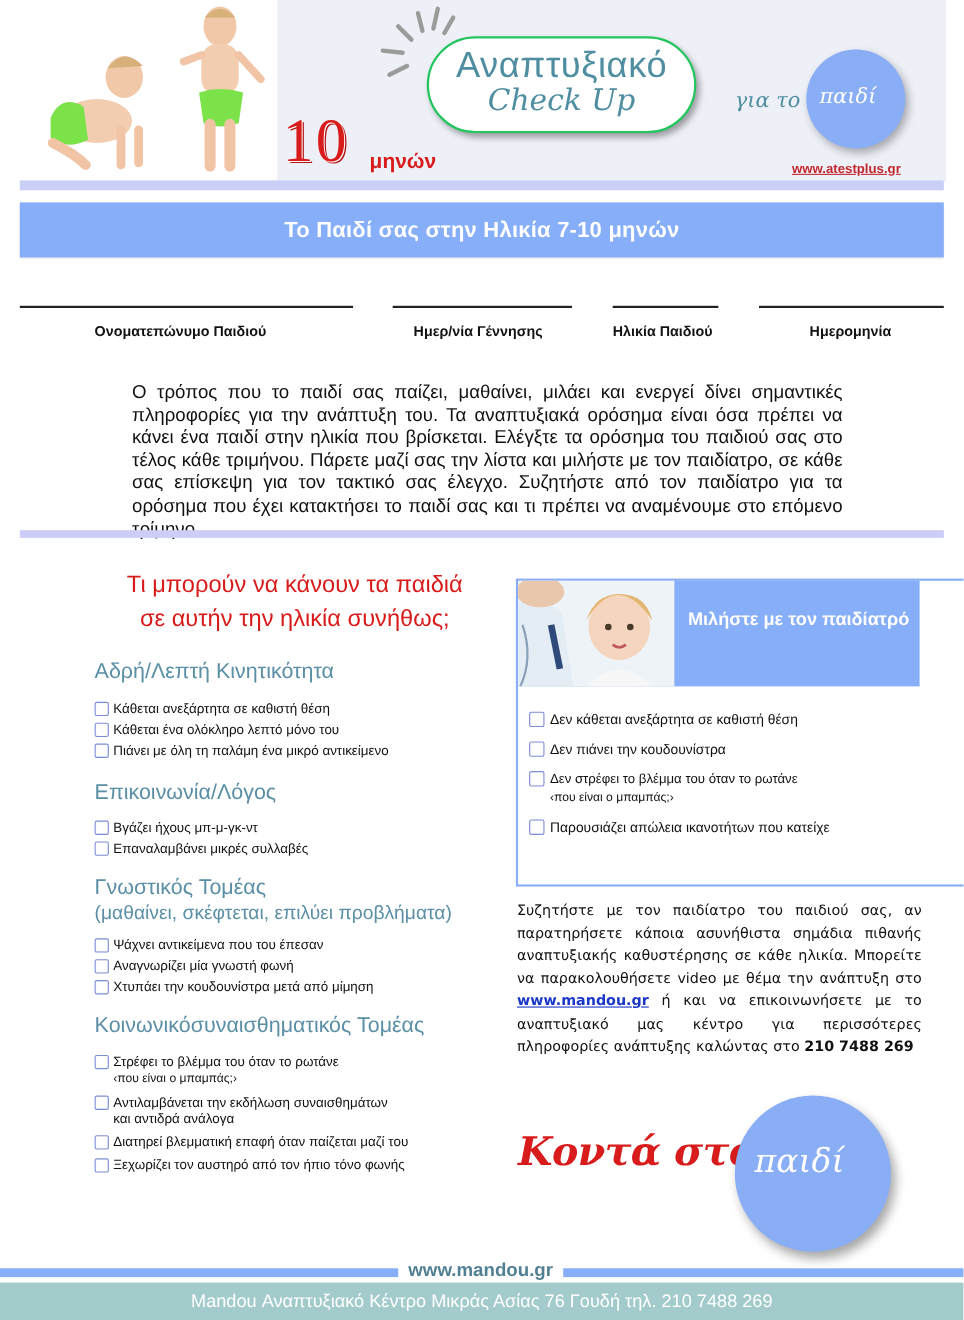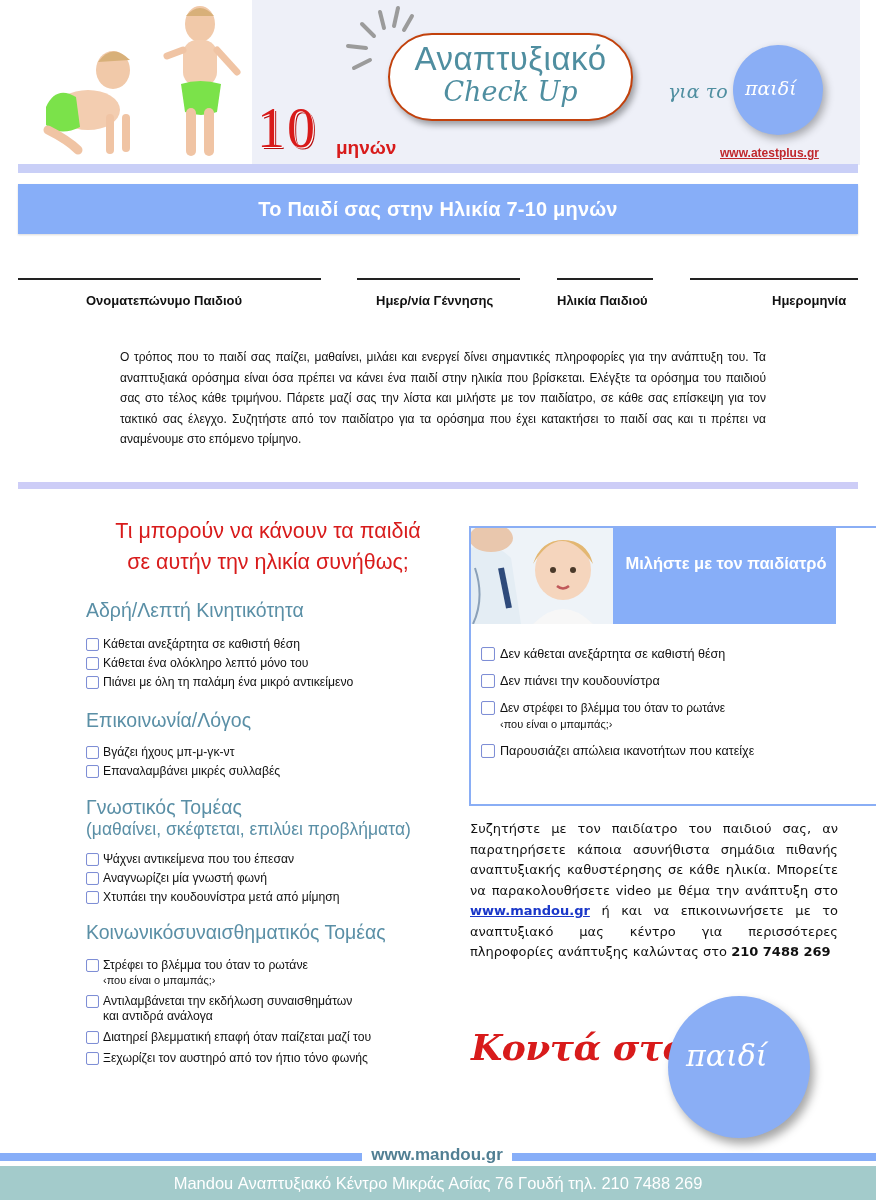--- a/index.html
+++ b/index.html
@@ -9,21 +9,21 @@
   
   .header-bg { position: absolute; left: 252px; top: 0; width: 608px; height: 165px; background: #eef0f8; }
   .babies { position: absolute; left: 18px; top: 2px; width: 230px; height: 160px; }
   .age-big { position: absolute; left: 257px; top: 100px; font-family: "Liberation Serif", "DejaVu Serif", serif;
              font-size: 56px; line-height: 56px; color: #d81b1b; letter-spacing: 2px;
              text-shadow: 1px 1px 0 #fff, 2px 2px 0 #b50f0f; }
   .age-small { position: absolute; left: 336px; top: 137px; font-size: 19px; font-weight: bold; color: #d81b1b; }
 
   .sunburst { position: absolute; left: 340px; top: 2px; width: 80px; height: 90px; }
   .pill { position: absolute; left: 388px; top: 33px; width: 245px; height: 88px; background: #fff;
-          border-radius: 44px; border: 2px solid #c2410c; box-shadow: 3px 4px 6px rgba(0,0,0,0.35);
+          border-radius: 44px; border: 2px solid #22c55e; box-shadow: 3px 4px 6px rgba(0,0,0,0.35);
           text-align: center; padding-top: 6px; }
   .pill-title { display: block; font-size: 33px; color: #4f8ea0; line-height: 36px; letter-spacing: 0.5px; }
   .pill-sub { display: block; font-family: "DejaVu Serif", serif; font-style: italic; font-size: 27px; color: #4f8ea0; line-height: 30px; }
 
   .gia-to { position: absolute; left: 668px; top: 80px; font-family: "DejaVu Serif", serif; font-style: italic; font-size: 19px; color: #4f8ea0; }
   .circle-top { position: absolute; left: 733px; top: 45px; width: 90px; height: 90px; border-radius: 50%;
                 background: #8aaef5; box-shadow: 3px 4px 8px rgba(0,0,0,0.3); }
   .circle-top span { position: absolute; left: 12px; top: 32px; font-family: "DejaVu Serif", serif; font-style: italic; font-size: 19px; color: #fff; }
   .site-top { position: absolute; left: 720px; top: 146px; font-size: 12px; font-weight: bold; color: #c0282d; text-decoration: underline; }
 
@@ -32,21 +32,21 @@
   
   .banner { position: absolute; left: 18px; top: 184px; width: 840px; height: 50px; background: #87aef8;
             box-shadow: 0 1px 2px rgba(0,0,0,0.15); color: #fff; font-size: 20px; font-weight: bold;
             text-align: center; line-height: 50px; letter-spacing: 0.2px; }
 
   
   .field-line { position: absolute; top: 278px; height: 2px; background: #222; }
   .field-label { position: absolute; top: 293px; font-size: 13px; font-weight: bold; color: #111; }
 
   
-  .intro { position: absolute; left: 120px; top: 347px; width: 646px; font-size: 12px; line-height: 20.6px;
+  .intro { position: absolute; left: 120px; top: 347px; width: 646px; font-size: 17px; line-height: 20.6px;
            text-align: justify; color: #111; }
   .sep-mid { position: absolute; left: 18px; top: 482px; width: 840px; height: 7px; background: #cdcdf7; }
 
   
   .q-title { position: absolute; left: 88px; top: 516px; width: 360px; font-size: 21.5px; line-height: 31px;
              color: #d81b1b; text-align: center; }
   .section-h { position: absolute; left: 86px; font-size: 19.5px; color: #5a8fa6; line-height: 22px; }
   .section-h small { display: block; font-size: 17.5px; }
   .check-list { position: absolute; left: 86px; list-style: none; }
   .check-list li { position: relative; padding-left: 17px; font-size: 12.2px; line-height: 15px; color: #111; margin-bottom: 6px; }
@@ -136,21 +136,21 @@
 <div class="banner">Το Παιδί σας στην Ηλικία 7-10 μηνών</div>
 
 <div class="field-line" style="left:18px;width:303px;"></div>
 <div class="field-line" style="left:357px;width:163px;"></div>
 <div class="field-line" style="left:557px;width:96px;"></div>
 <div class="field-line" style="left:690px;width:168px;"></div>
 
 <div class="field-label" style="left:86px;">Ονοματεπώνυμο Παιδιού</div>
 <div class="field-label" style="left:376px;">Ημερ/νία Γέννησης</div>
 <div class="field-label" style="left:557px;">Ηλικία Παιδιού</div>
-<div class="field-label" style="left:772px;">Ημερομηνία</div>
+<div class="field-label" style="left:736px;">Ημερομηνία</div>
 
 <p class="intro">Ο τρόπος που το παιδί σας παίζει, μαθαίνει, μιλάει και ενεργεί δίνει σημαντικές πληροφορίες για την ανάπτυξη του. Τα αναπτυξιακά ορόσημα είναι όσα πρέπει να κάνει ένα παιδί στην ηλικία που βρίσκεται. Ελέγξτε τα ορόσημα του παιδιού σας στο τέλος κάθε τριμήνου. Πάρετε μαζί σας την λίστα και μιλήστε με τον παιδίατρο, σε κάθε σας επίσκεψη για τον τακτικό σας έλεγχο. Συζητήστε από τον παιδίατρο για τα ορόσημα που έχει κατακτήσει το παιδί σας και τι πρέπει να αναμένουμε στο επόμενο τρίμηνο.</p>
 <div class="sep-mid"></div>
 
 <div class="q-title">
   <div>Τι μπορούν να κάνουν τα παιδιά</div>
   <div>σε αυτήν την ηλικία συνήθως;</div>
 </div>
 
 <div class="section-h" style="top:599px;">Αδρή/Λεπτή Κινητικότητα</div>

